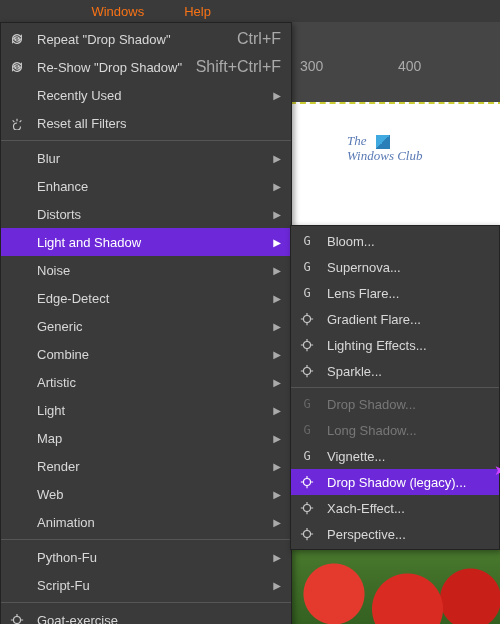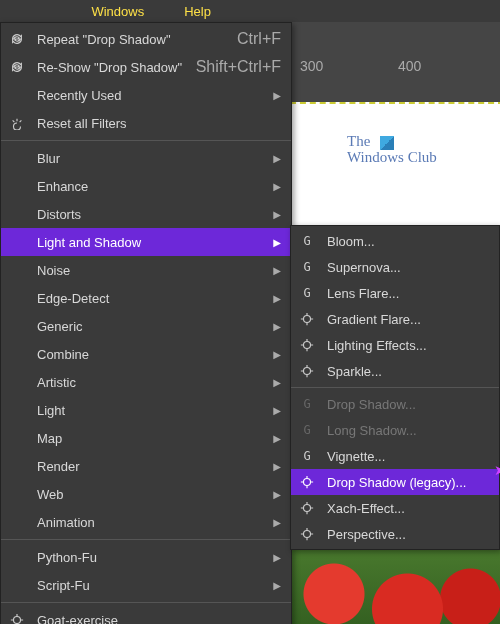--- a/index.html
+++ b/index.html
@@ -1,23 +1,23 @@
 <!DOCTYPE html>
 <html><head>
 <meta charset="utf-8">
 <style>
   html,body{margin:0;padding:0;width:500px;height:624px;background:#3a3a3a;font-family:Arial,Helvetica,sans-serif;font-size:13px;color:#ddd;overflow:hidden;position:relative;}
   .menubar{display:flex;height:22px;background:#3a3a3a;border-bottom:1px solid #2a2a2a;align-items:center;}
-  .menubar .menu{padding:3px 20px;color:#fde047;cursor:default;}
+  .menubar .menu{padding:3px 20px;color:#f97316;cursor:default;}
   .menubar .menu.active{background:#4a4a4a;border:1px solid #666;padding:2px 17px;color:#22c55e;margin-top:44px;}
   .canvas-area{position:absolute;top:22px;left:0;right:0;bottom:0;background:#454545;}
   .ruler-h{position:absolute;top:30px;left:290px;right:0;height:24px;background:#454545;color:#aaa;font-size:14px;}
   .ruler-h span{position:absolute;top:6px;}
   .page{position:absolute;top:80px;left:290px;width:210px;height:540px;background:#fff;border:2px dashed #cccc33;}
-  .watermark{position:absolute;top:30px;left:55px;color:#5a7ab5;font-size:15px;font-family:serif;line-height:14px;}
+  .watermark{position:absolute;top:30px;left:55px;color:#5a7ab5;font-size:13px;font-family:serif;line-height:14px;font-style:italic;}
   .watermark .sq{display:inline-block;width:14px;height:14px;background:linear-gradient(135deg,#3fa9e0 50%,#2a7fb8 50%);vertical-align:middle;margin-left:6px;}
   .img-bottom{position:absolute;left:0;right:0;bottom:0;height:100px;background:
       radial-gradient(circle at 20% 50%, #e43a2e 0 30px, transparent 31px),
       radial-gradient(circle at 55% 65%, #d92b22 0 35px, transparent 36px),
       radial-gradient(circle at 85% 55%, #c81f18 0 30px, transparent 31px),
       linear-gradient(#4a7a2e,#2f5a1e);}
   
   .menu-panel{position:absolute;top:22px;left:0;width:290px;background:#3a3a3a;border:1px solid #222;box-shadow:2px 2px 6px rgba(0,0,0,.4);padding:2px 0;}
   .mi{display:flex;align-items:center;height:28px;padding:0 10px 0 8px;color:#d8d8d8;cursor:default;position:relative;}
   .mi .ic{width:16px;height:16px;margin-right:12px;flex:none;display:flex;align-items:center;justify-content:center;color:#ccc;font-family:monospace;font-size:12px;}

